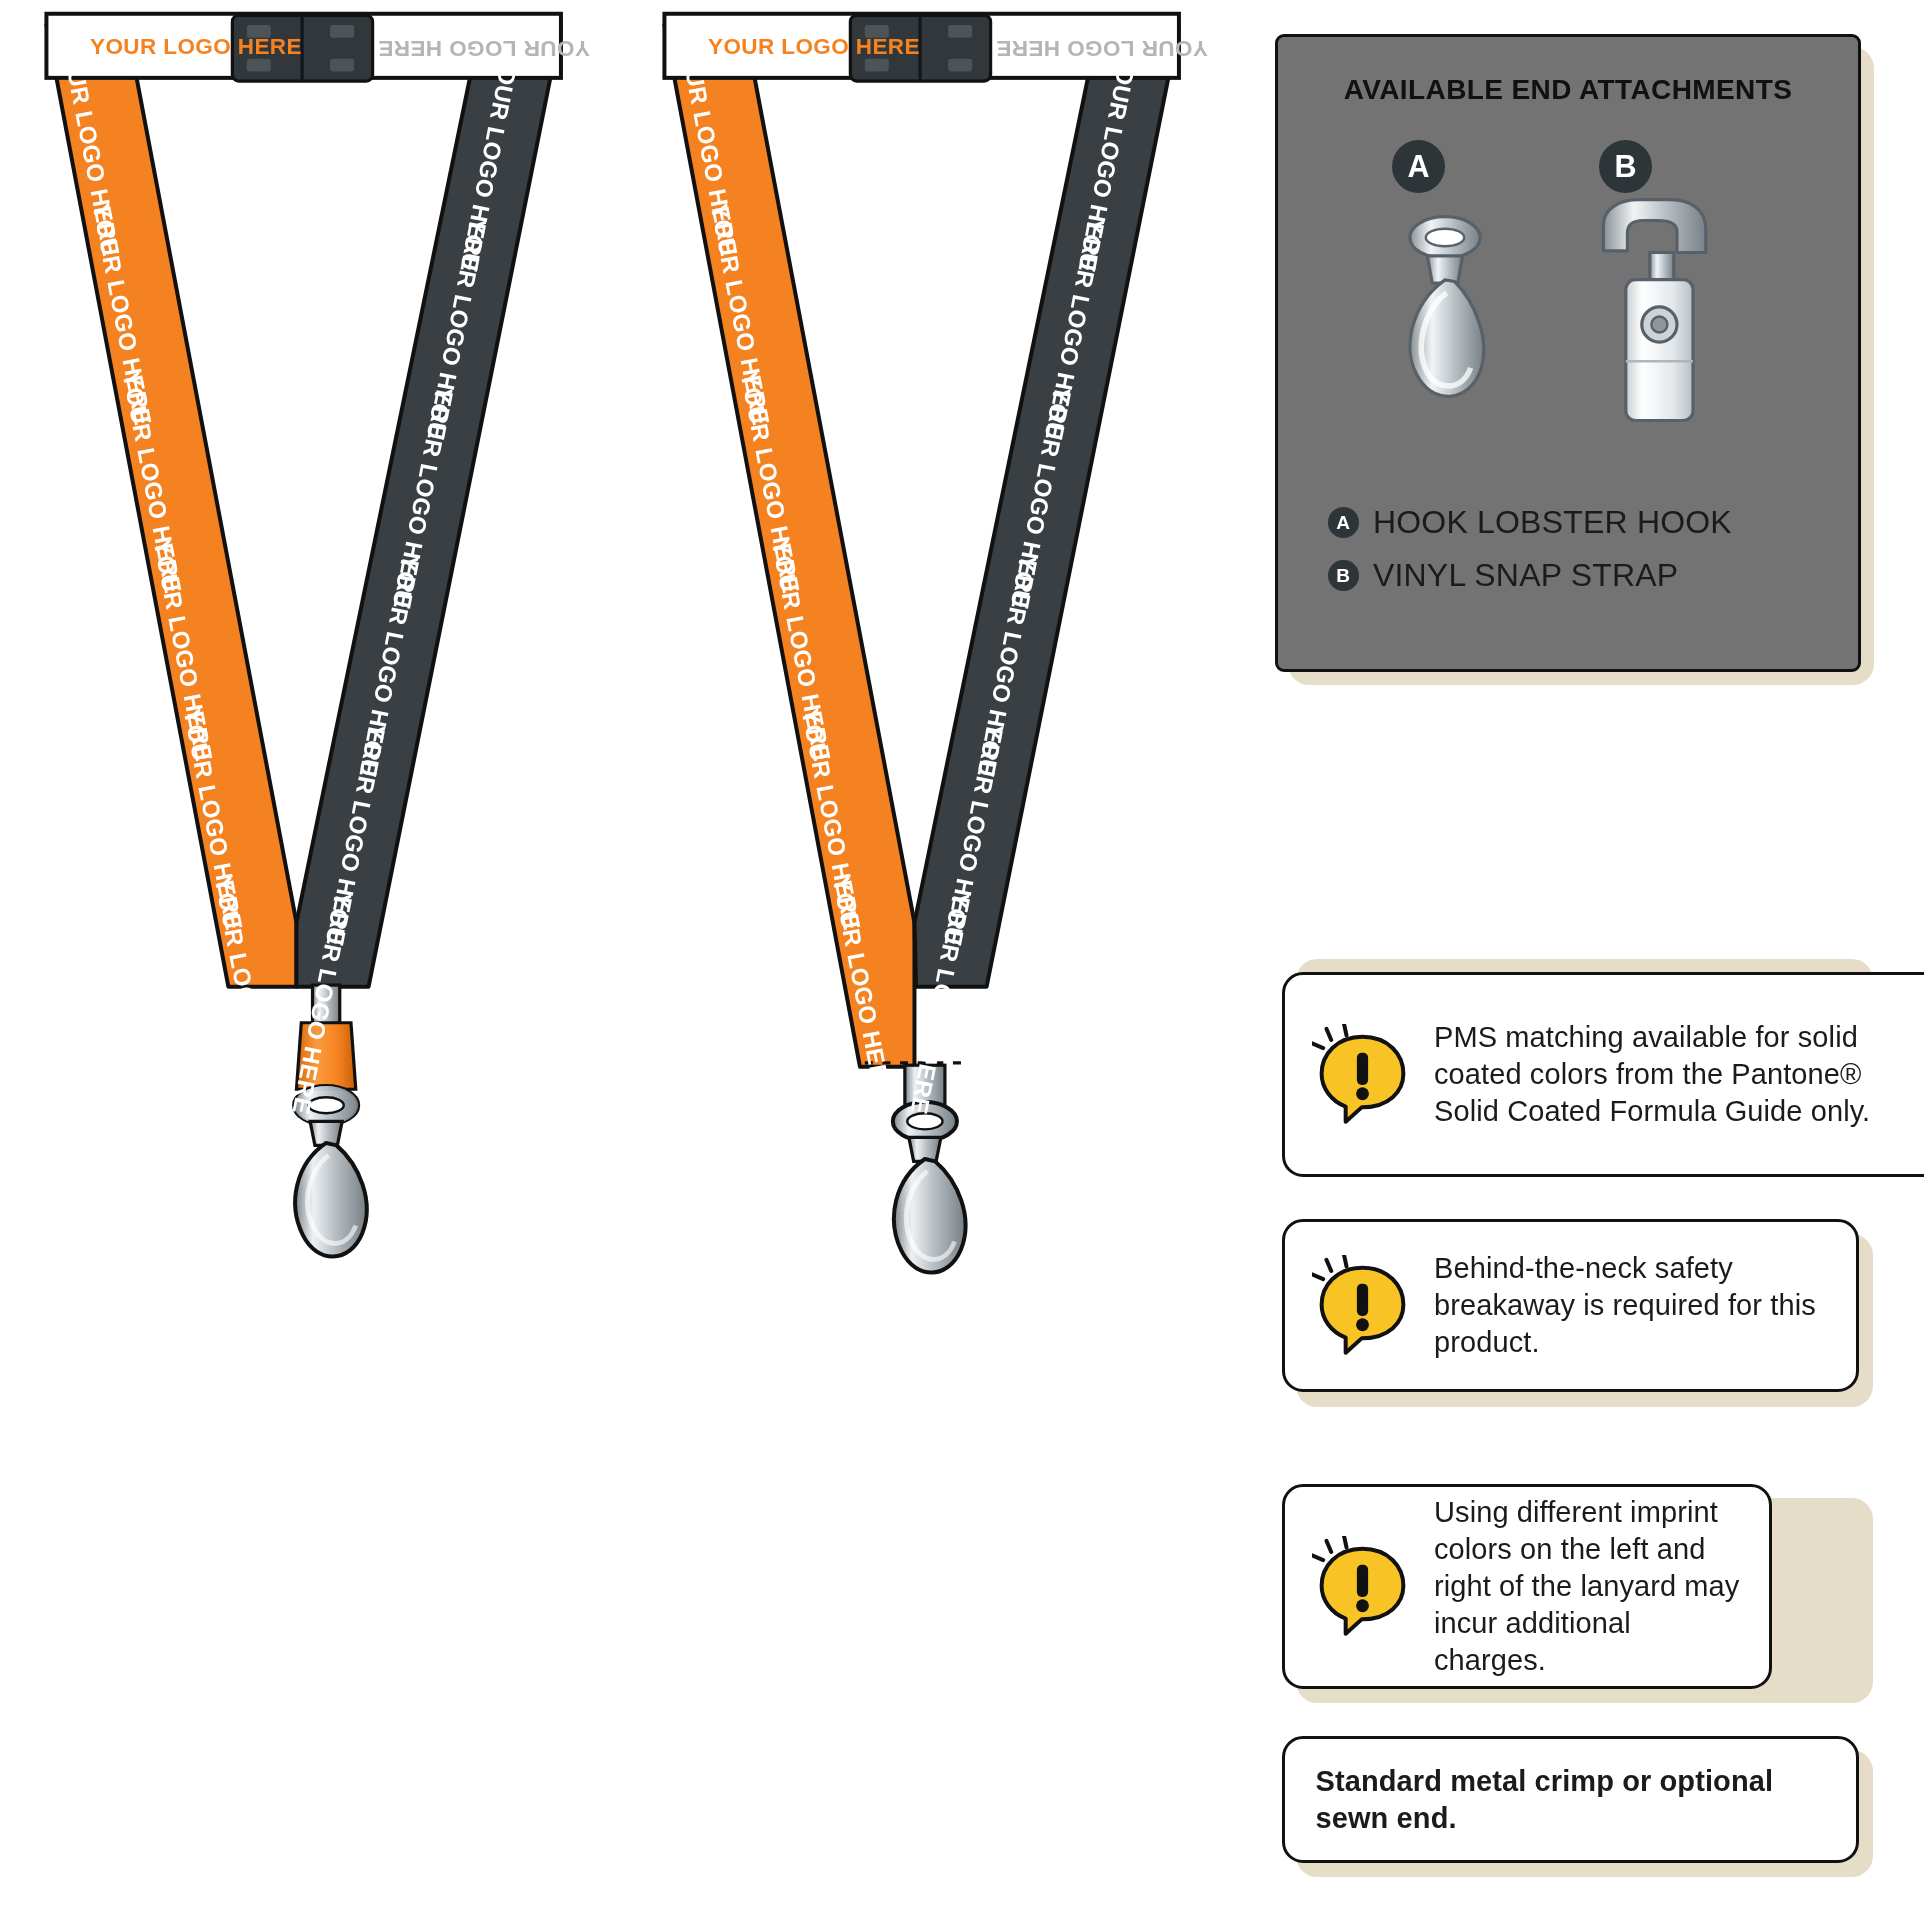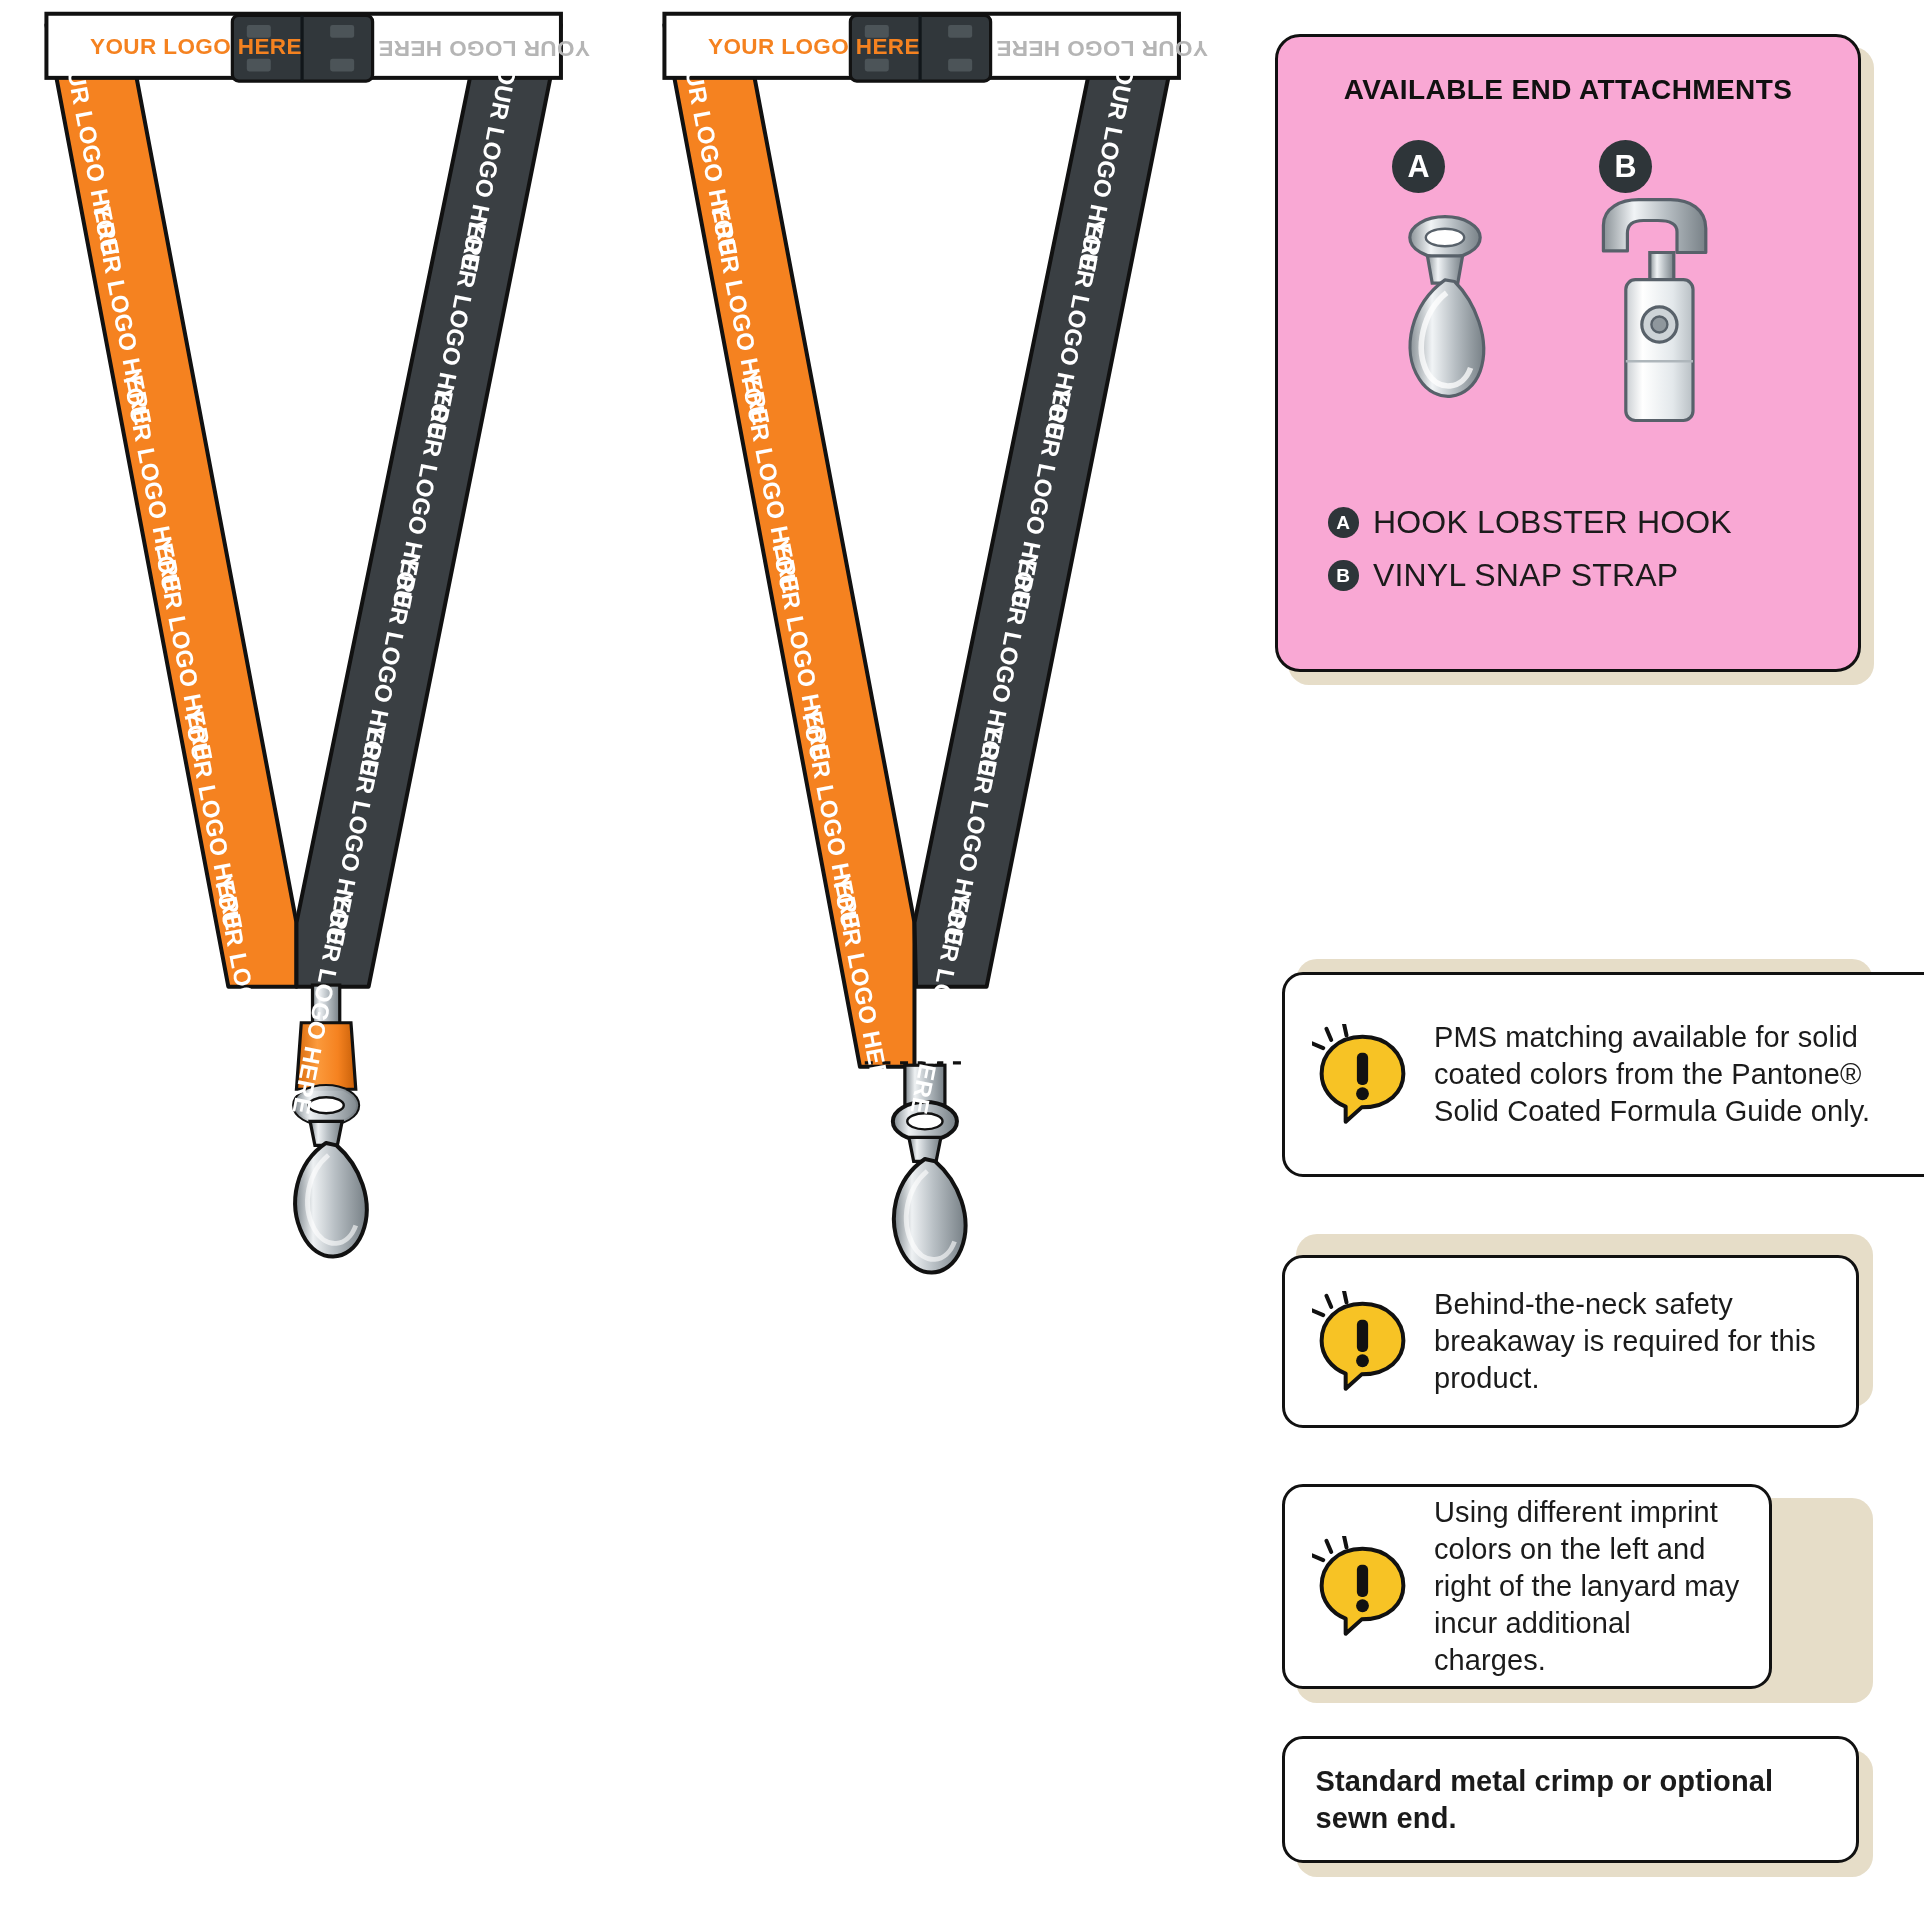--- a/index.html
+++ b/index.html
@@ -29,22 +29,22 @@
     font-family: "Liberation Sans", sans-serif;
     letter-spacing: 0.4px;
     transform-origin: left top;
     pointer-events: none;
   }
 
   
   .panel {
     position: absolute;
     border: 3.2px solid #111111;
-    border-radius: 25px;
-    background: #f9a8d4;
+    border-radius: 9px;
+    background: #737373;
   }
   .panel-shadow {
     position: absolute;
     border-radius: 21px;
     background: #e6ddc8;
     z-index: 0;
   }
 
   #attach-panel {
     left: 1275px; top: 34px;
@@ -304,21 +304,21 @@
         <circle cx="63" cy="87" r="8" fill="#111111"></circle>
         <line x1="18" y1="6" x2="24" y2="20" stroke="#111" stroke-width="5" stroke-linecap="round"></line>
         <line x1="40" y1="0" x2="43" y2="14" stroke="#111" stroke-width="5" stroke-linecap="round"></line>
         <line x1="0" y1="24" x2="14" y2="30" stroke="#111" stroke-width="5" stroke-linecap="round"></line>
       </svg>
     </div>
     <div class="note-text">PMS matching available for solid coated colors from the Pantone® Solid Coated Formula Guide only.</div>
   </div>
 
   <div class="panel-shadow" style="left:1296px;top:1234px;width:577px;height:173px;"></div>
-  <div class="note" style="left:1282px;top:1219px;width:577px;height:173px;margin-top:36px;">
+  <div class="note" style="left:1282px;top:1219px;width:577px;height:173px;">
     <div class="note-icon">
       <svg width="101" height="101" viewBox="0 0 126 126">
         <path d="M 63 16 C 31 16, 12 38, 12 62 C 12 80, 24 96, 42 103 L 42 122 L 62 104 C 96 104, 114 84, 114 62 C 114 38, 95 16, 63 16 Z" fill="#f7c325" stroke="#111111" stroke-width="5" stroke-linejoin="round"></path>
         <rect x="56" y="36" width="14" height="40" rx="6" fill="#111111"></rect>
         <circle cx="63" cy="87" r="8" fill="#111111"></circle>
         <line x1="18" y1="6" x2="24" y2="20" stroke="#111" stroke-width="5" stroke-linecap="round"></line>
         <line x1="40" y1="0" x2="43" y2="14" stroke="#111" stroke-width="5" stroke-linecap="round"></line>
         <line x1="0" y1="24" x2="14" y2="30" stroke="#111" stroke-width="5" stroke-linecap="round"></line>
       </svg>
     </div>

